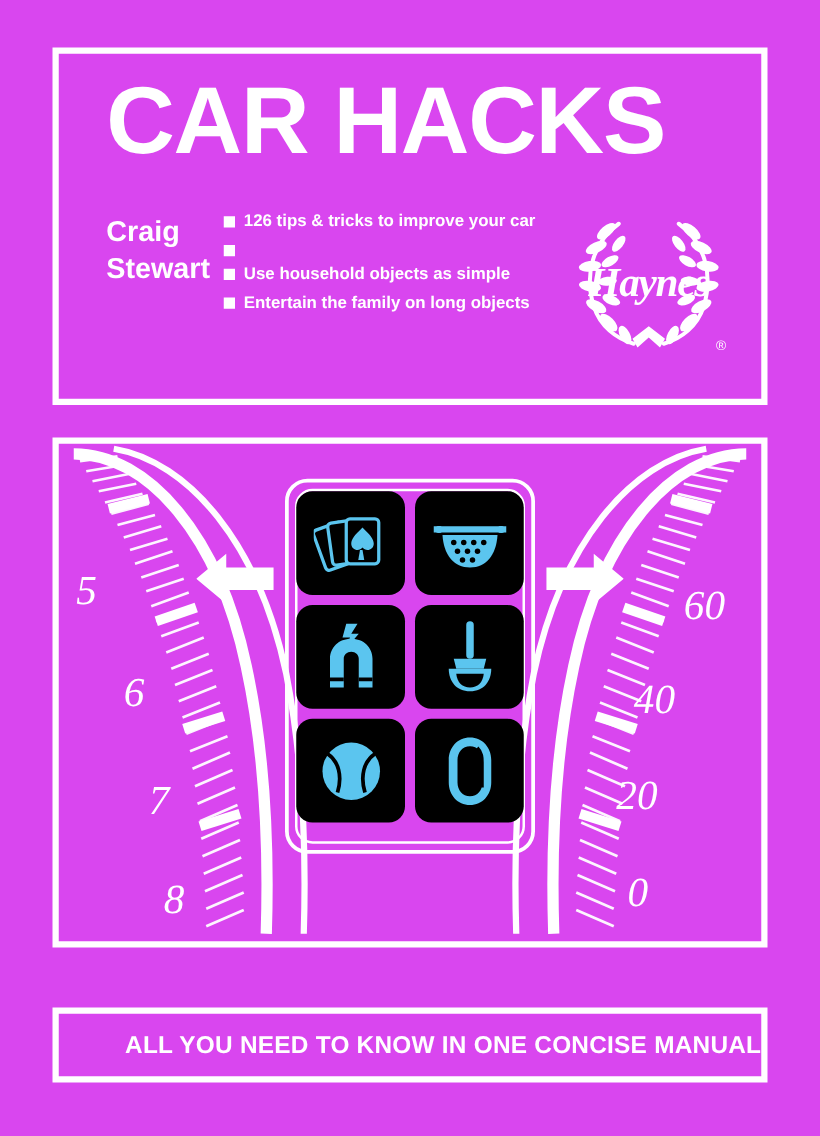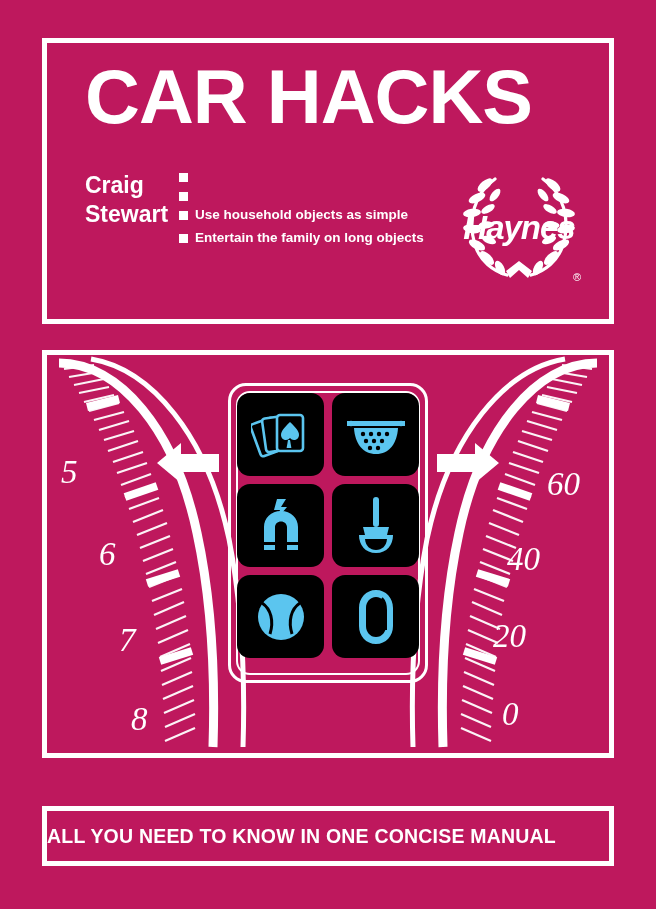--- a/index.html
+++ b/index.html
@@ -7,21 +7,21 @@
     padding: 0;
     background: #ffffff;
   }
   body {
     font-family: "Liberation Sans", sans-serif;
   }
   .cover {
     position: relative;
     width: 656px;
     height: 909px;
-    background: #be185d;
+    background: #d946ef;
     overflow: hidden;
     box-sizing: border-box;
   }
 
   
   .top-panel {
     position: absolute;
     left: 42px;
     top: 38px;
     width: 572px;
@@ -86,21 +86,21 @@
     width: 128px;
     height: 128px;
   }
   .haynes-word {
     position: absolute;
     left: 0;
     top: 48px;
     width: 128px;
     text-align: center;
     color: #ffffff;
-    font-family: Liberation Sans, sans-serif;
+    font-family: Liberation Serif, serif;
     font-style: italic;
     font-weight: bold;
     font-size: 33px;
     letter-spacing: -1px;
   }
   .haynes-reg {
     position: absolute;
     right: 2px;
     bottom: 6px;
     color: #ffffff;
@@ -186,21 +186,21 @@
   .bottom-panel {
     position: absolute;
     left: 42px;
     top: 806px;
     width: 572px;
     height: 60px;
     border: 5px solid #ffffff;
     box-sizing: border-box;
     display: flex;
     align-items: center;
-    justify-content: flex-start;
+    justify-content: flex-end;
   }
   .strapline {
     color: #ffffff;
     font-size: 19.5px;
     font-weight: bold;
     letter-spacing: 0.2px;
     white-space: nowrap;
   }
 </style>
 </head>
@@ -213,20 +213,21 @@
     <div class="title">CAR HACKS</div>
 
     <div class="author">
       <div>Craig</div>
       <div>Stewart</div>
     </div>
 
     <div class="bullets">
       <div class="bullet">
         <span class="bullet-box"></span>
+        <span class="bullet-text">126 tips &amp; tricks to improve your car</span>
       </div>
       <div class="bullet">
         <span class="bullet-box"></span>
       </div>
       <div class="bullet">
         <span class="bullet-box"></span>
         <span class="bullet-text">Use household objects as simple</span>
       </div>
       <div class="bullet">
         <span class="bullet-box"></span>

